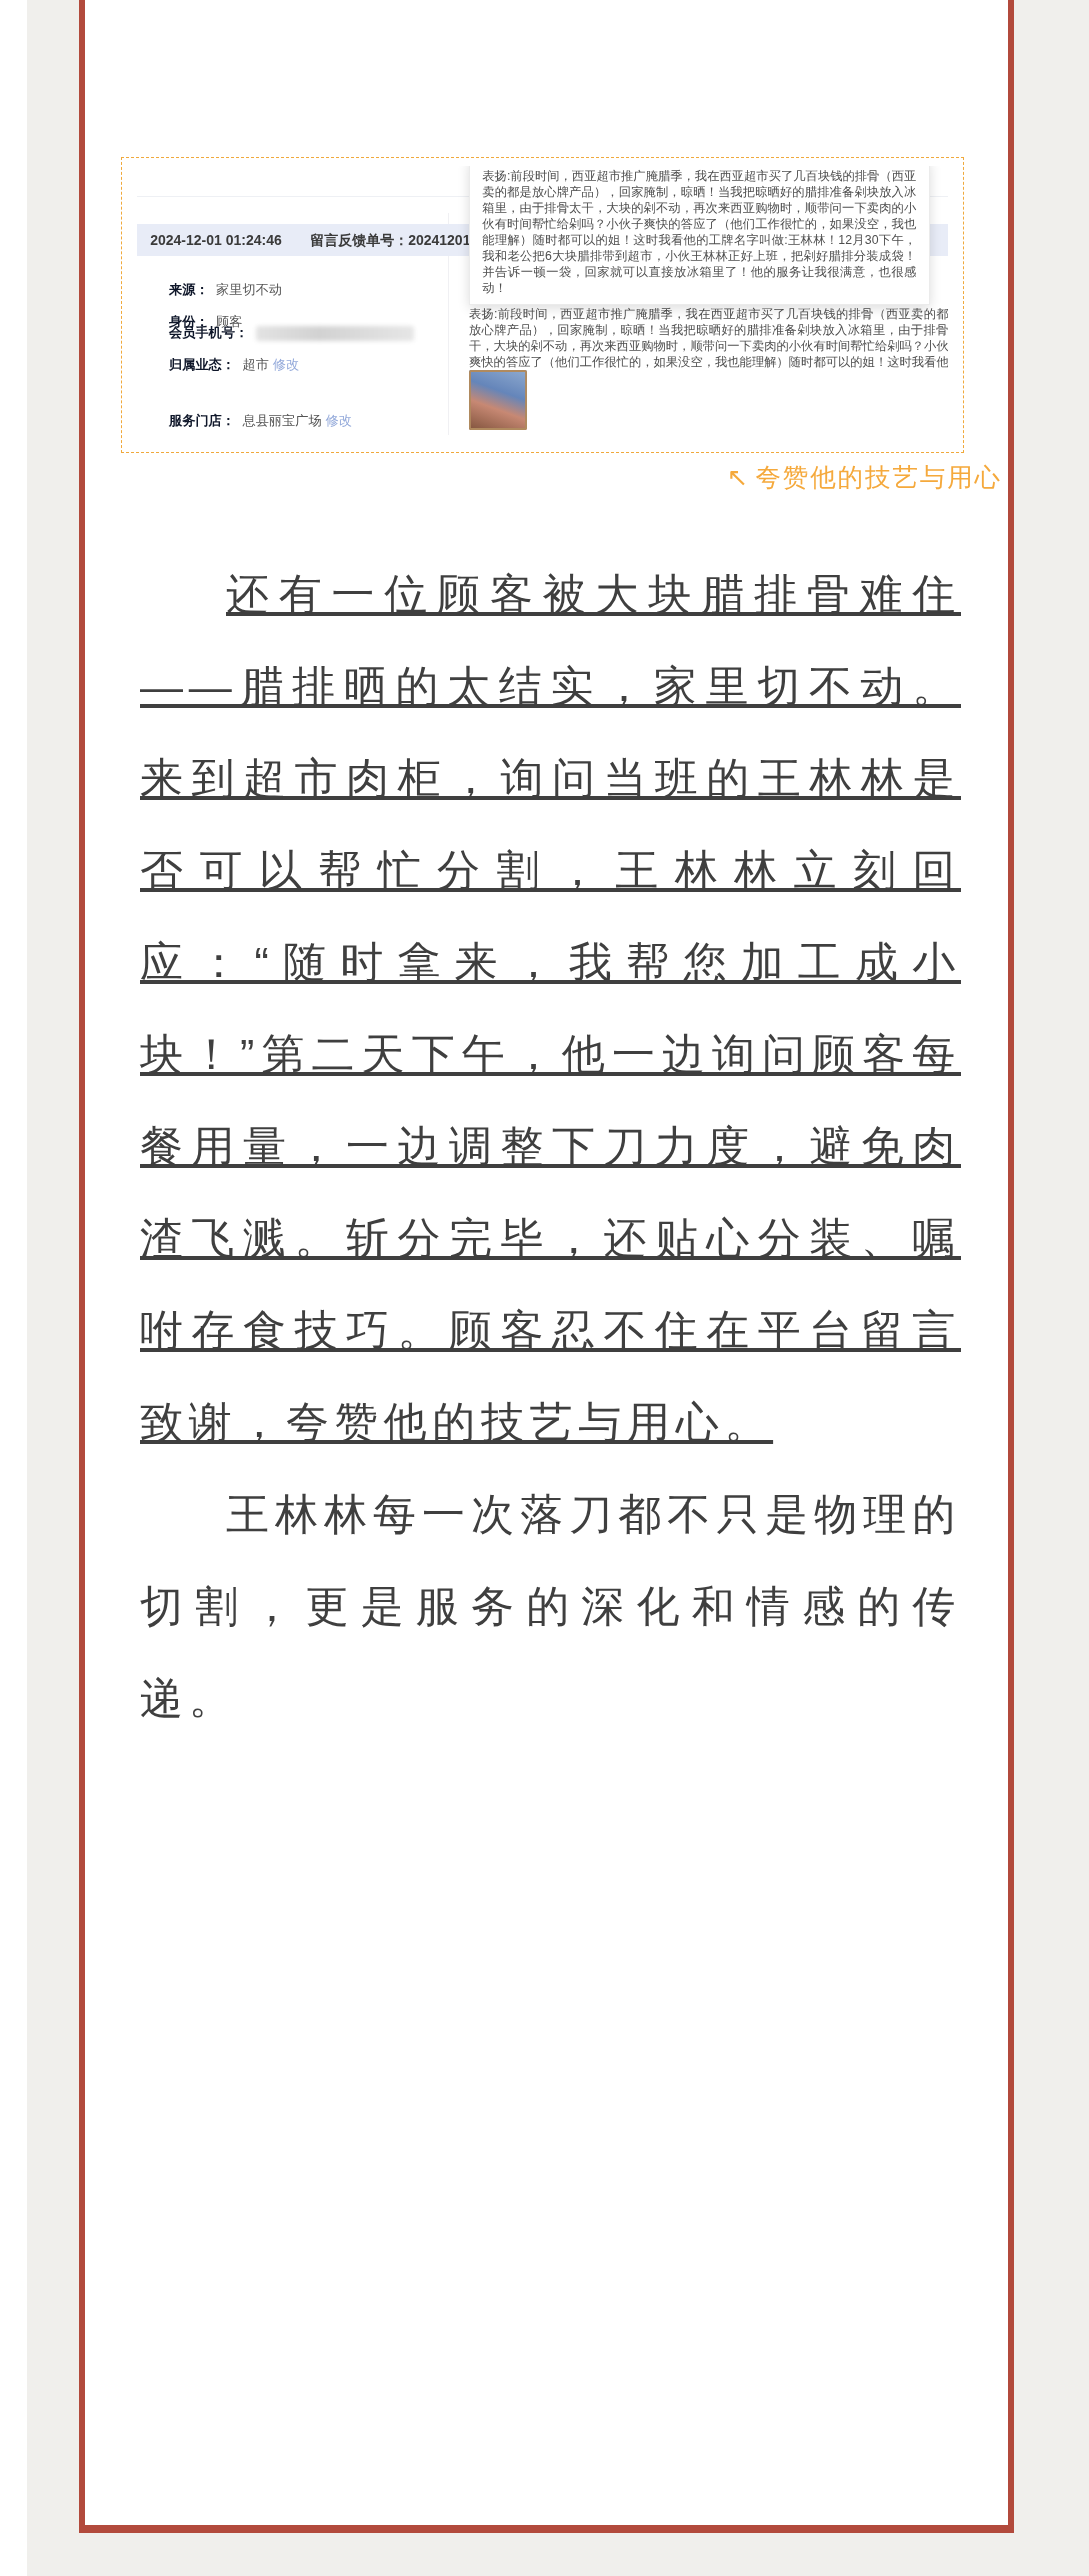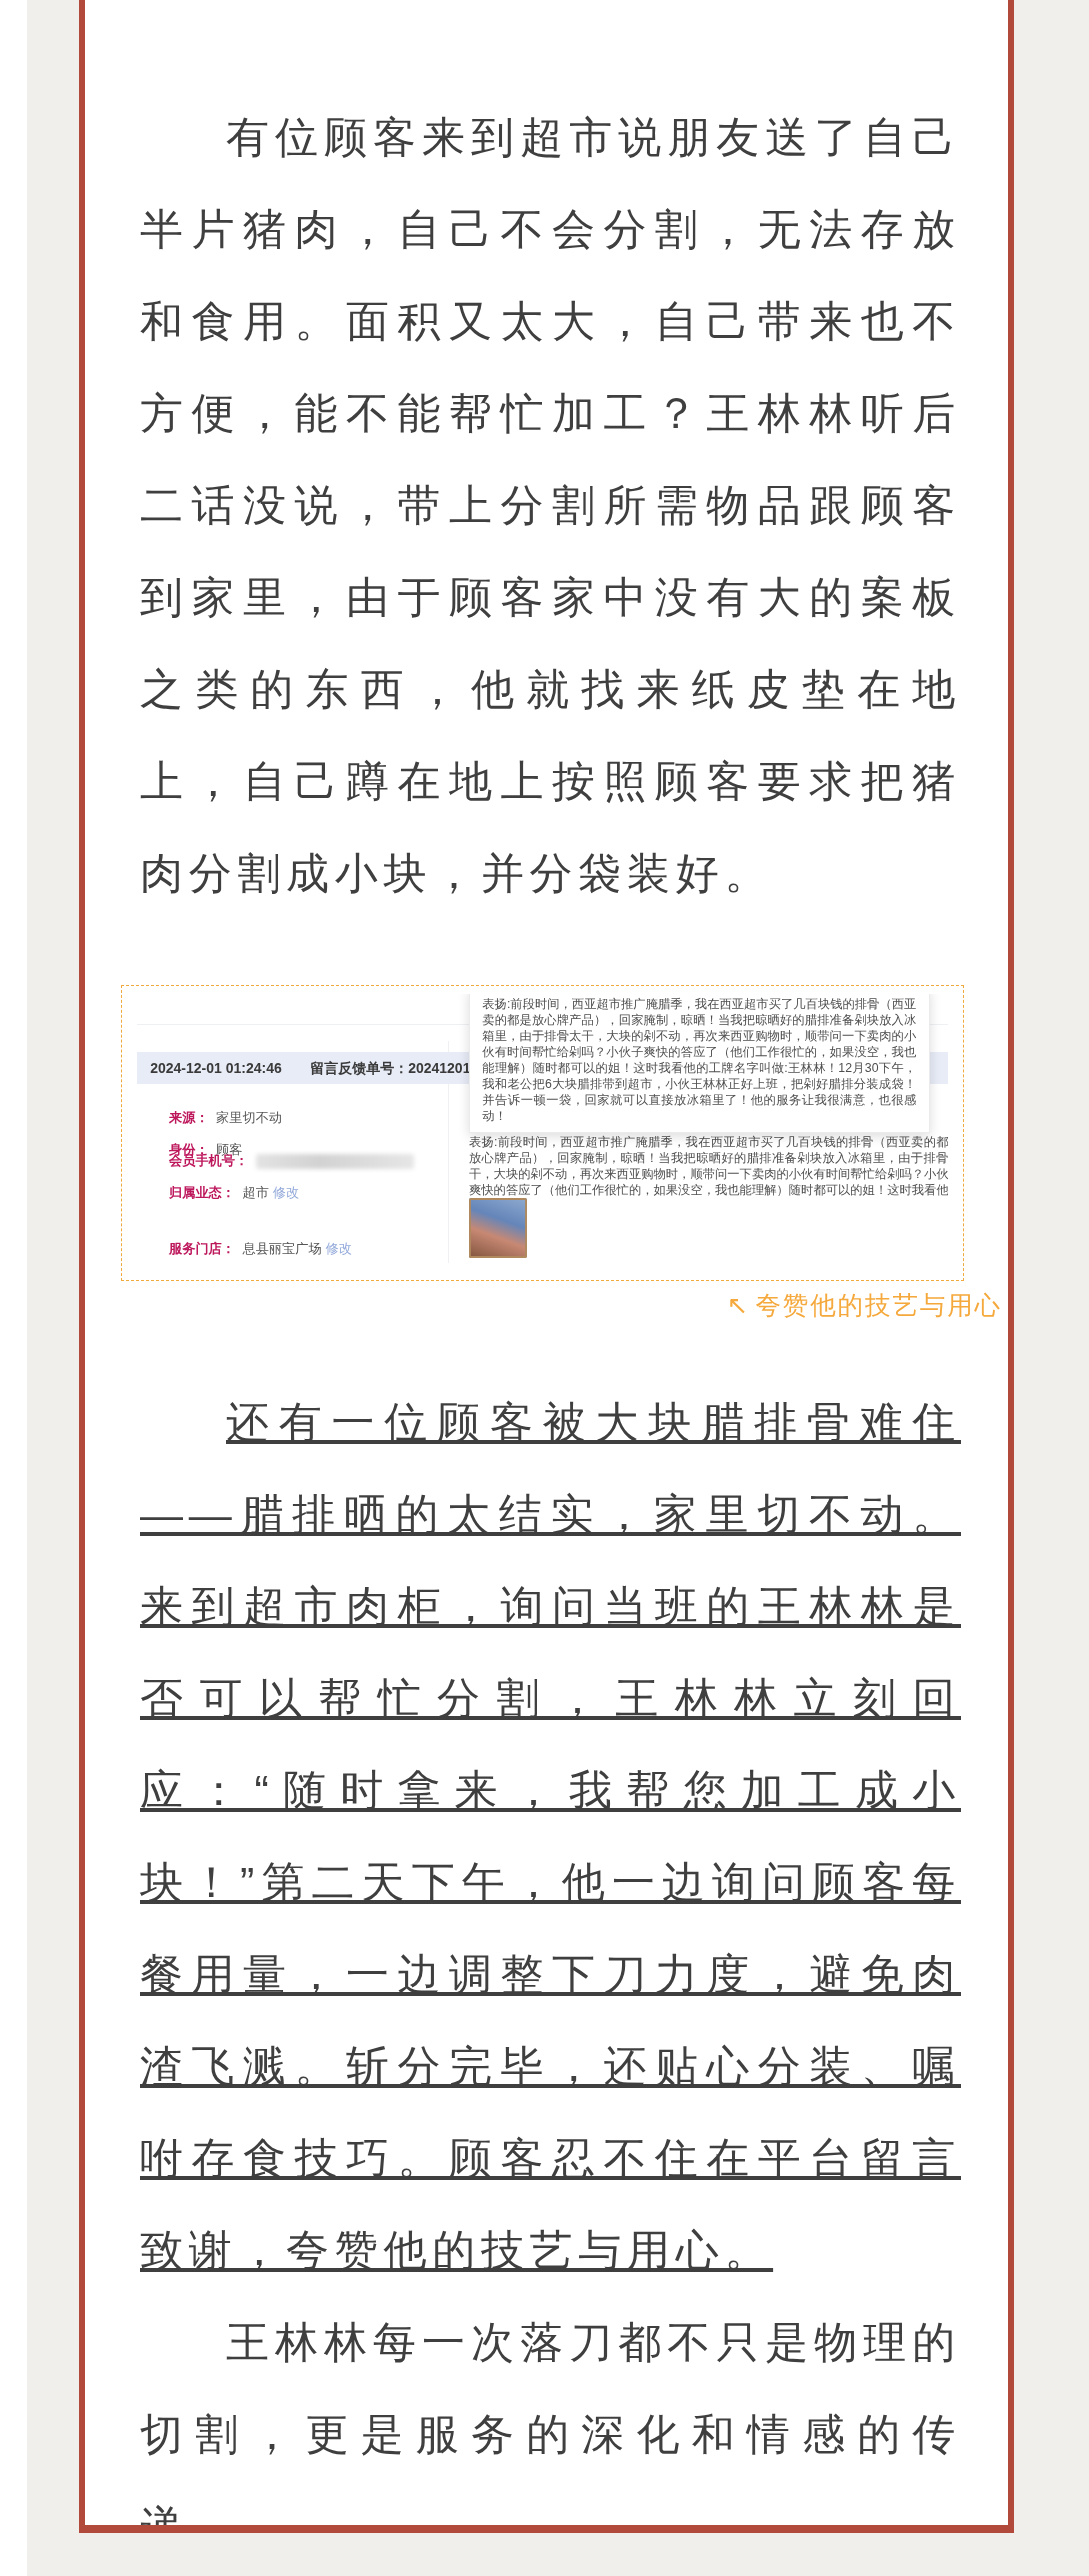--- a/index.html
+++ b/index.html
@@ -34,21 +34,21 @@
   .shot{position:relative;width:100%;height:277px;background:#ffffff;overflow:hidden;
         font-family:"Liberation Sans","DejaVu Sans",sans-serif;}
   .shot-toprow{position:absolute;left:0;right:0;top:0;height:30px;background:#ffffff;
         border-bottom:0.9px solid #eef0f4;}
   .shot-bar{position:absolute;left:0;right:0;top:58px;height:32px;background:#e8ecf7;
         line-height:32px;white-space:nowrap;overflow:hidden;padding-left:13.2px;
         font-size:14px;font-weight:bold;color:#3a3a3a;z-index:1;}
   .shot-bar .num{margin-left:24.5px;}
   .shot-divider{position:absolute;left:311px;top:47px;bottom:7.5px;width:0.9px;background:#f0f0f3;}
   .shot-field{position:absolute;left:32px;font-size:13.2px;color:#555;white-space:nowrap;}
-  .shot-field .lbl{font-weight:bold;color:#be185d;margin-right:7.5px;}
+  .shot-field .lbl{font-weight:bold;color:#0f172a;margin-right:7.5px;}
   .blur-blob{display:inline-block;vertical-align:middle;width:158px;height:15px;border-radius:2.8px;
         background:linear-gradient(90deg,#e3e3e3,#d2d2d2 40%,#e6e6e6);filter:blur(1.9px);}
   .link{color:#93a9da;margin-left:4px;cursor:pointer;}
   .shot-right{position:absolute;left:332px;top:124px;width:492px;}
   .shot-right .dlabel{font-size:12.7px;font-weight:bold;color:#333;line-height:16px;}
   .shot-right .dtext{font-size:12.3px;color:#4e4e4e;line-height:16px;max-height:64px;overflow:hidden;
         text-align:justify;}
   .shot-photo{position:absolute;left:332px;top:204px;width:58px;height:60px;border-radius:1.9px;
         background:
           linear-gradient(200deg, rgba(137,166,205,.95) 0%, rgba(84,120,178,.9) 38%, rgba(196,130,108,.95) 62%, rgba(122,74,50,.95) 100%);
@@ -65,21 +65,20 @@
   .p2{margin-top:53px !important;text-decoration:underline;}
 </style>
 </head>
 <body>
 
 <div class="gray-bg"></div>
 
 <div class="card">
   <div class="card-inner">
 
-    <p>有位顾客来到超市说朋友送了自己半片猪肉，自己不会分割，无法存放和食用。面积又太大，自己带来也不方便，能不能帮忙加工？王林林听后二话没说，带上分割所需物品跟顾客到家里，由于顾客家中没有大的案板之类的东西，他就找来纸皮垫在地上，自己蹲在地上按照顾客要求把猪肉分割成小块，并分袋装好。</p>
 
     <div class="figure">
       <div class="shot">
 
         <div class="shot-toprow"></div>
 
         <div class="shot-bar">
           <span>2024-12-01 01:24:46</span>
           <span class="num">留言反馈单号：</span><span>2024120101244</span>
         </div>

